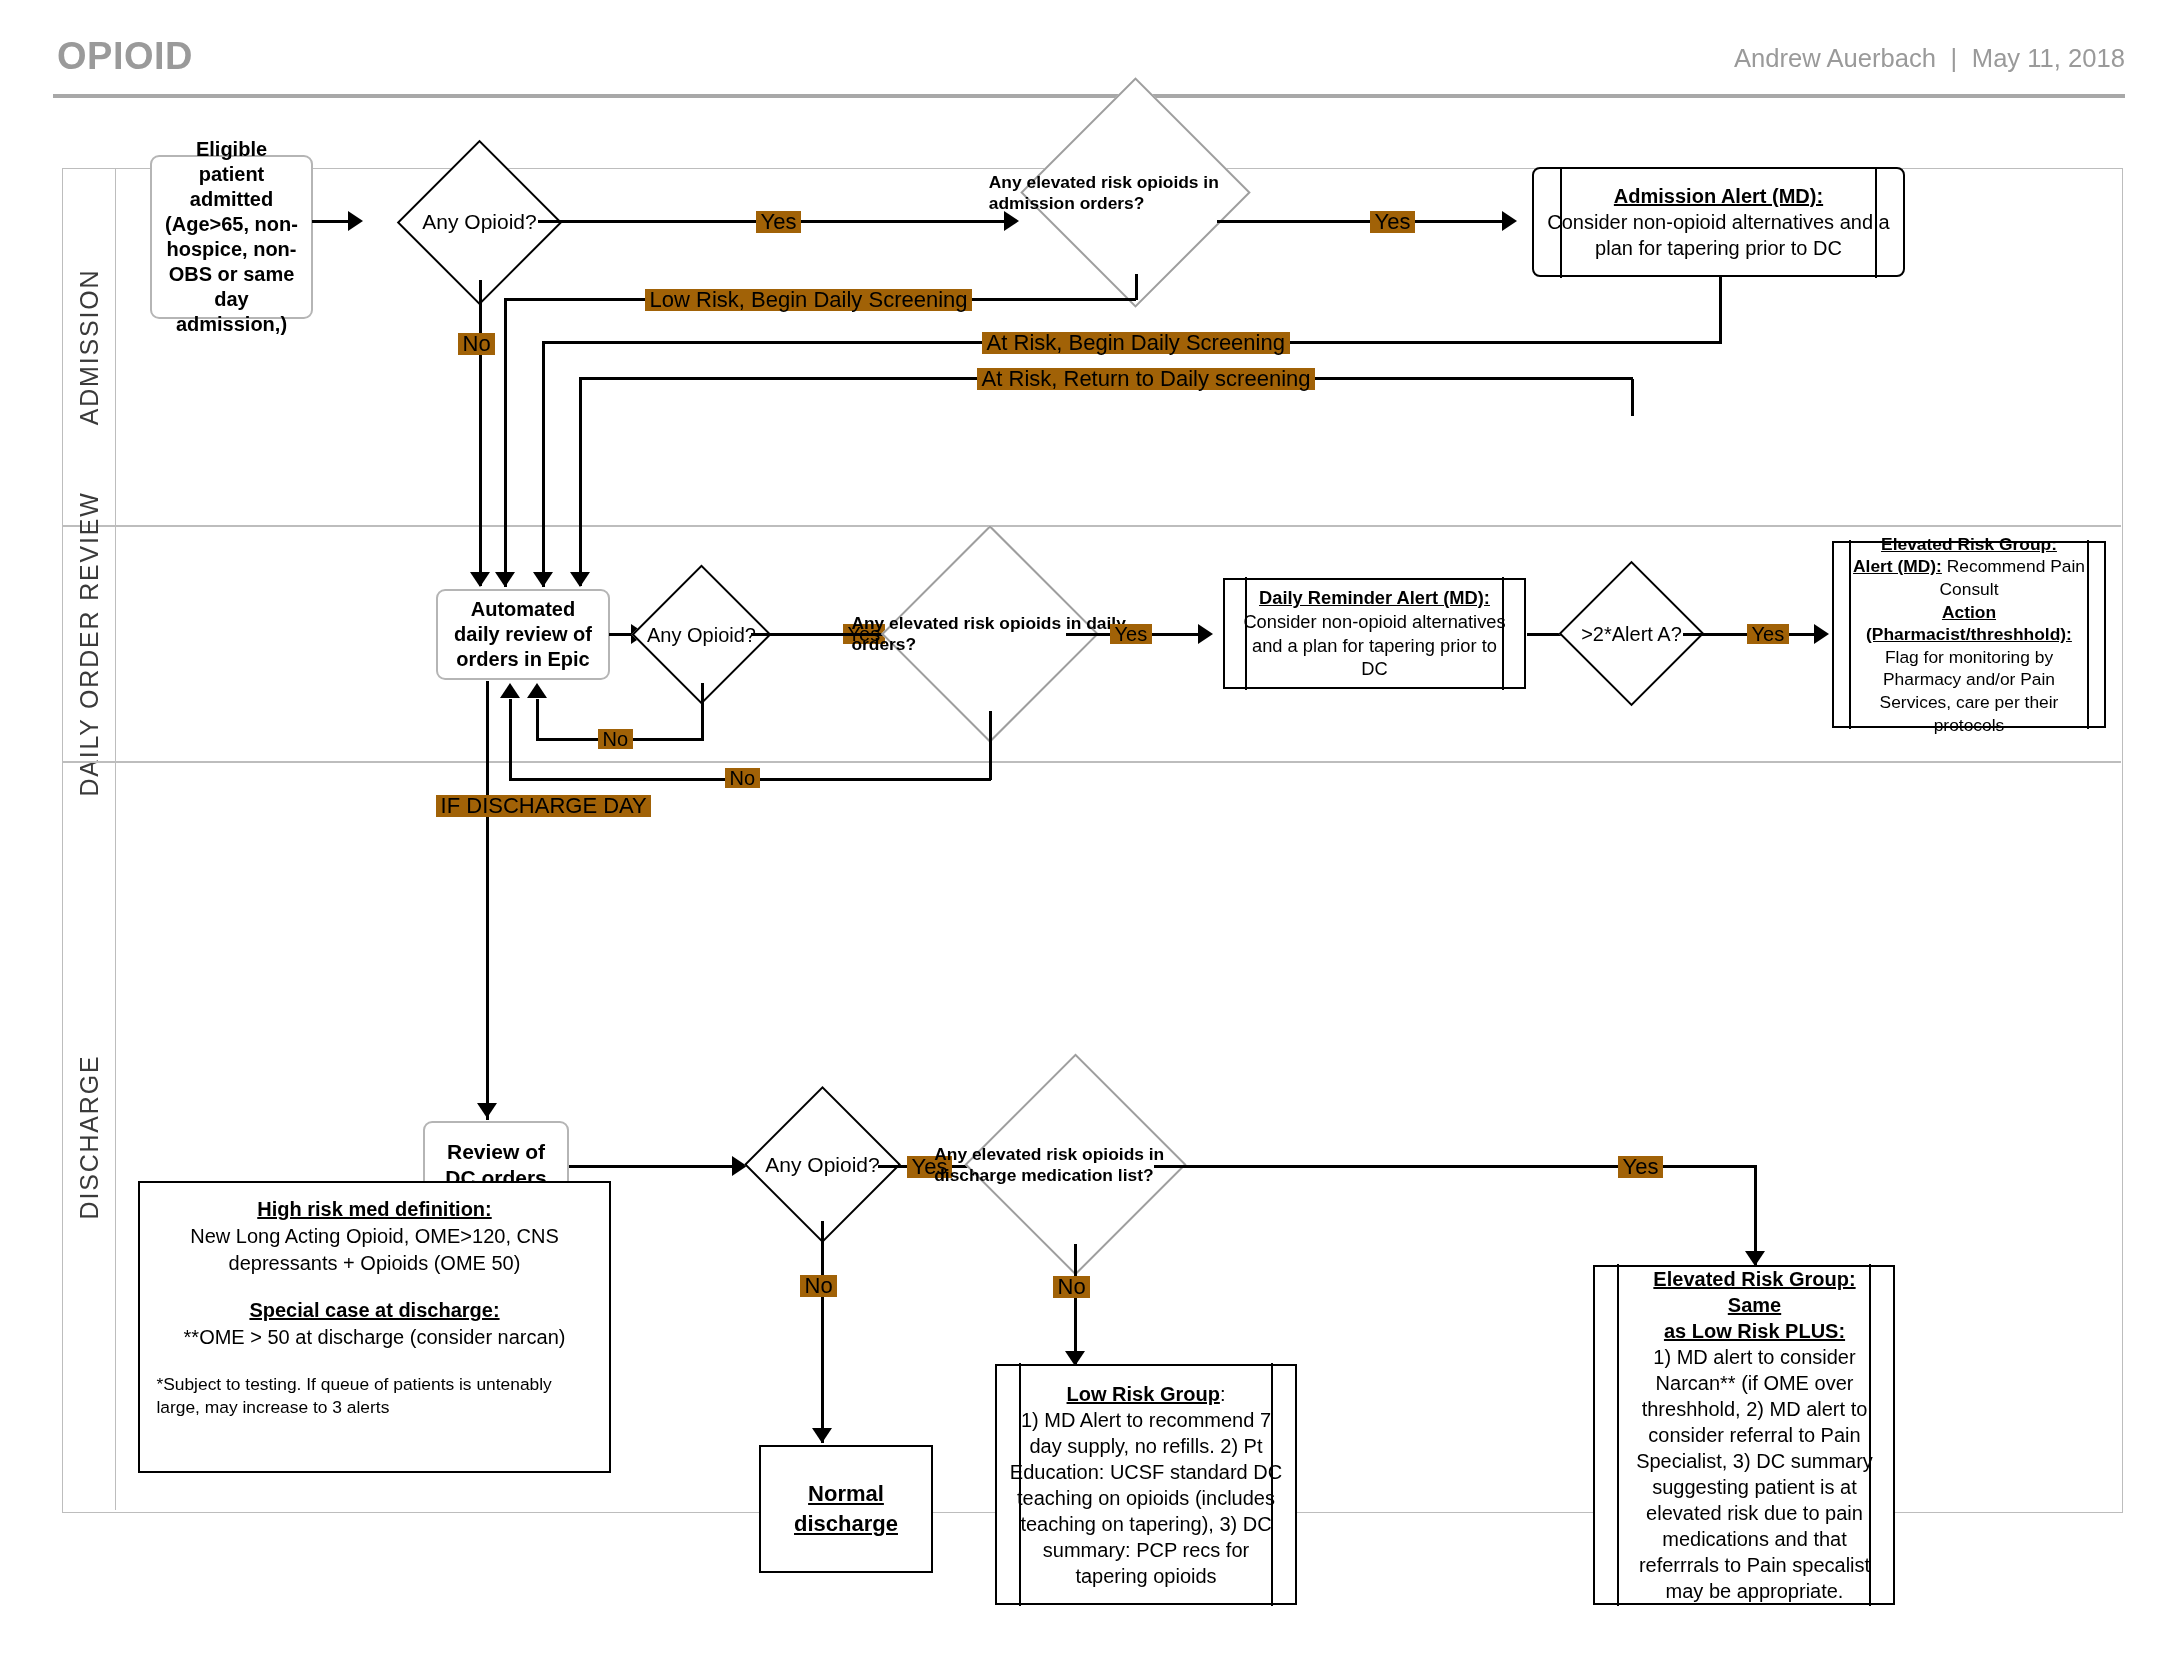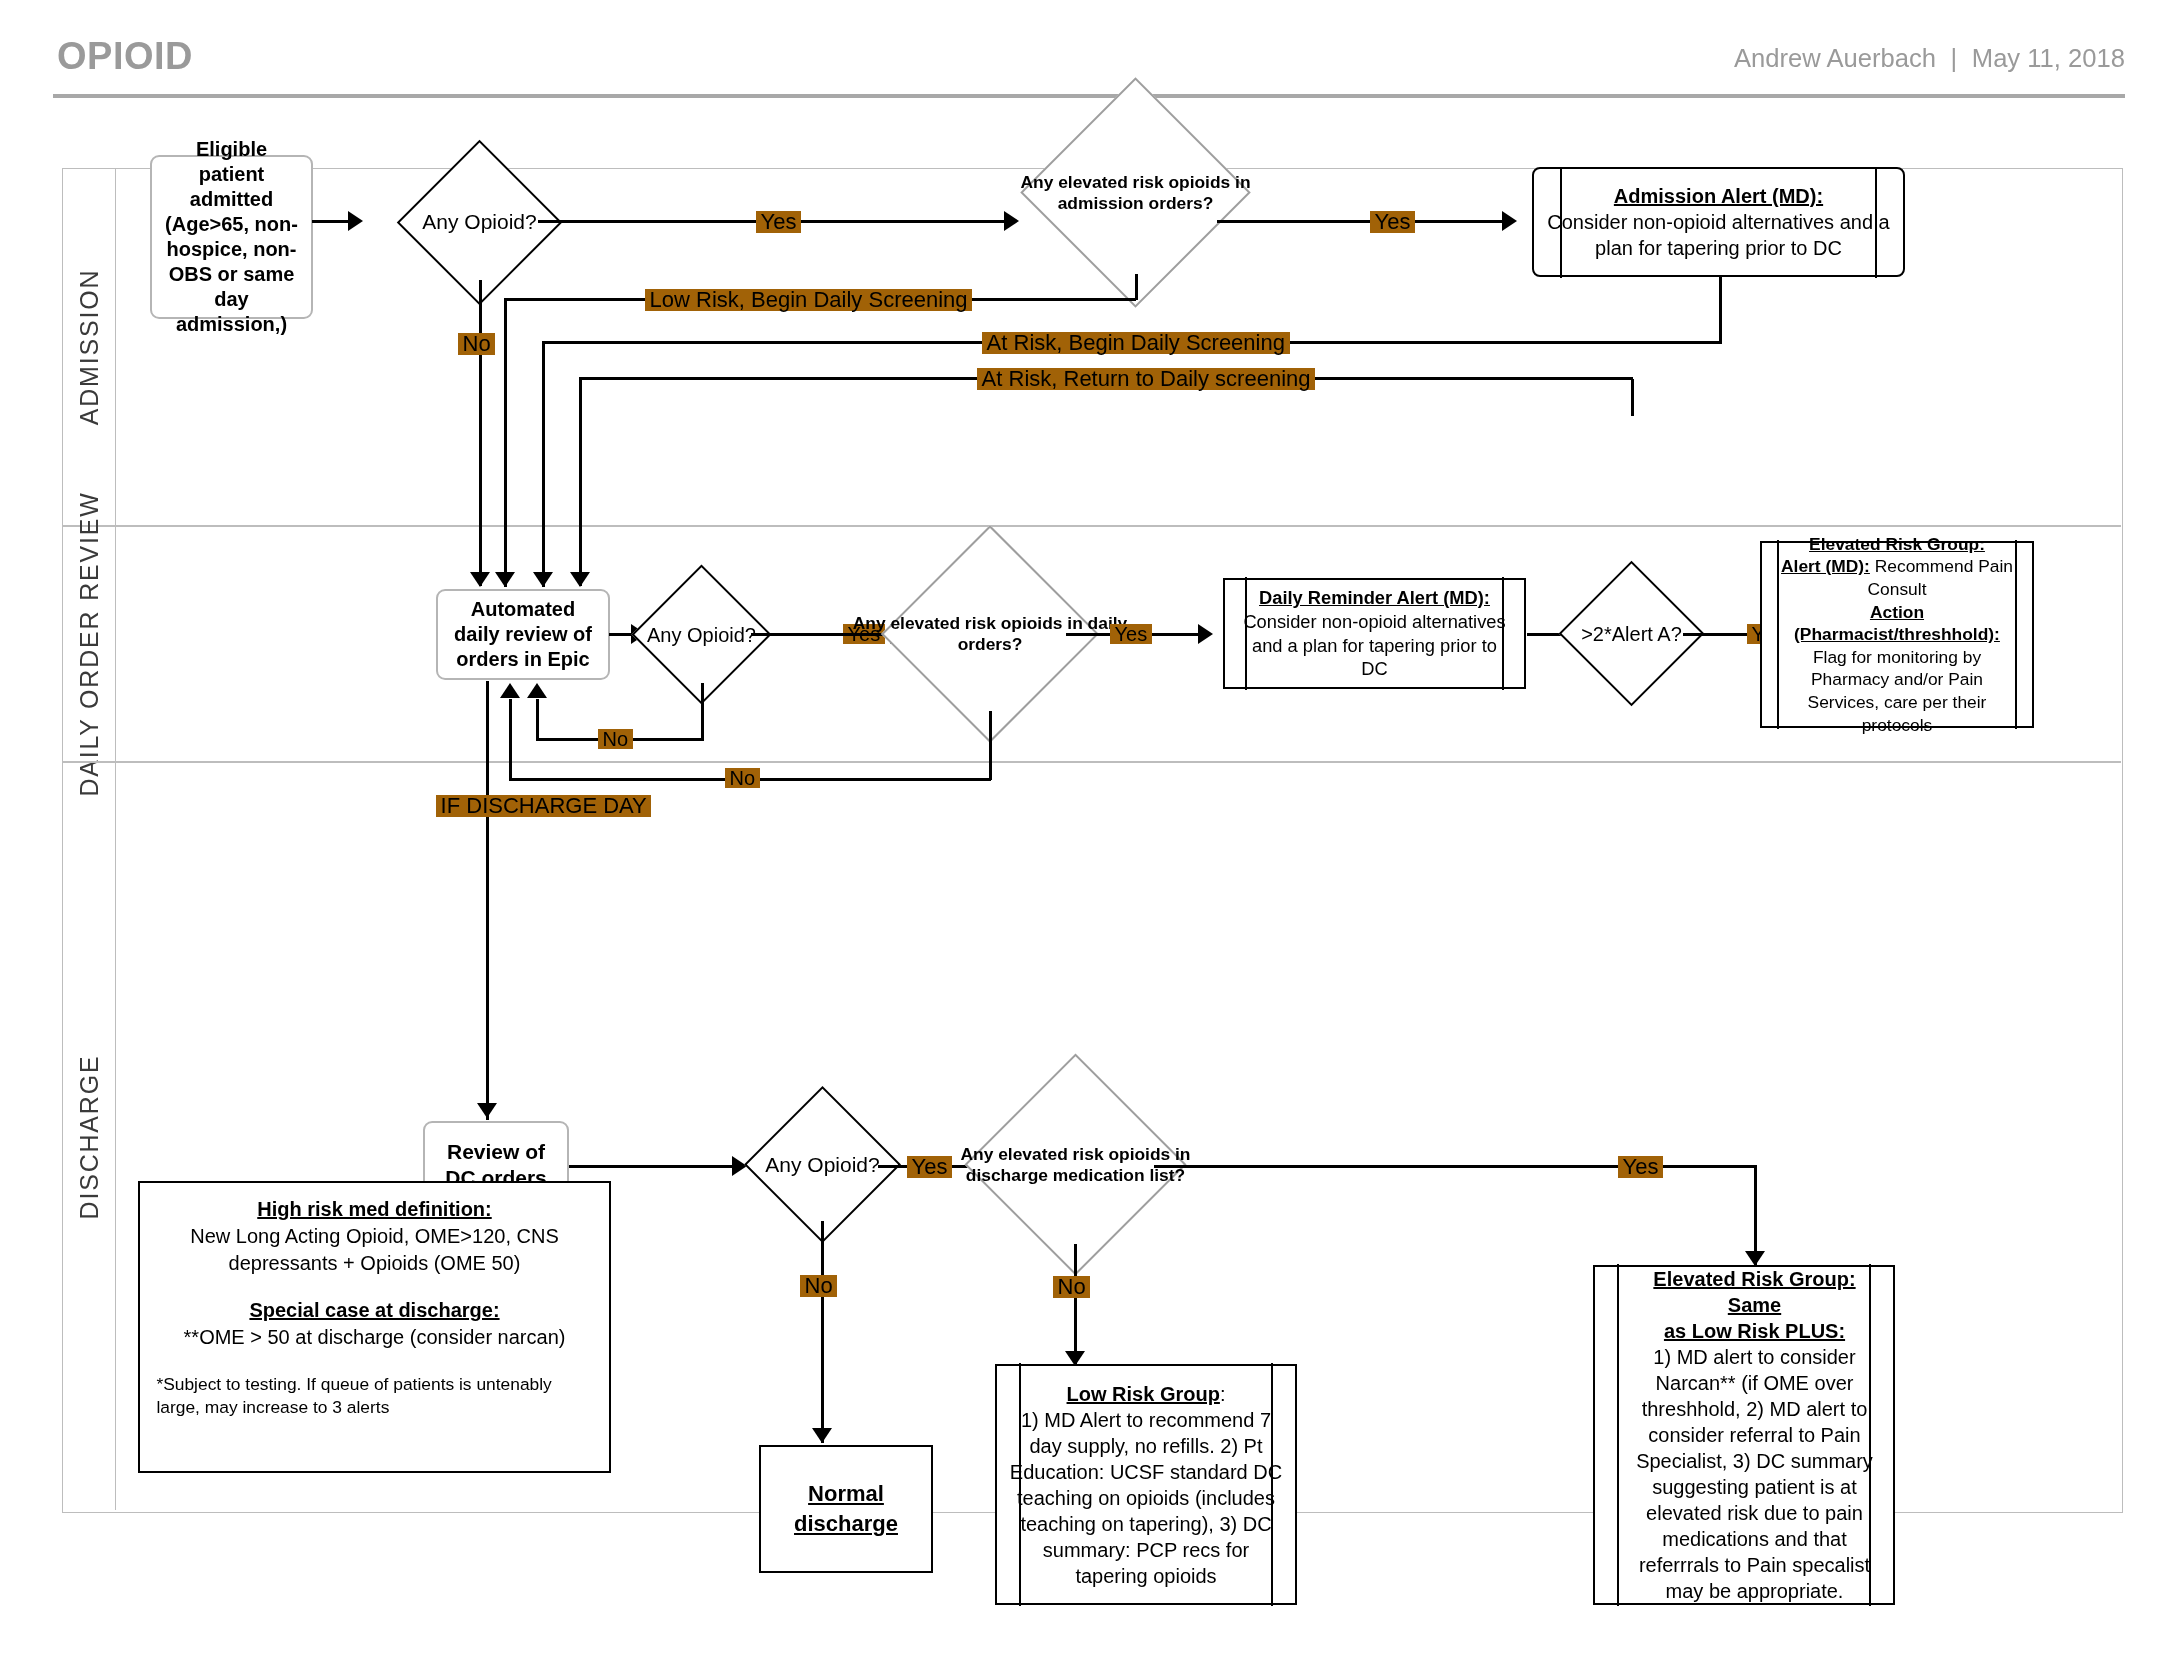--- a/index.html
+++ b/index.html
@@ -31,21 +31,21 @@
     display:flex;align-items:center;justify-content:center;text-align:center;
     font-weight:bold;line-height:1.25;padding:5.5px 9.1px;
   }
 
   
   .dia{position:absolute;}
   .dia .shape{position:absolute;left:0;top:0;width:100%;height:100%;
     border:2.7px solid #000;background:#fff;transform:rotate(45deg);box-sizing:border-box;}
   .dia.gray .shape{border-color:#9e9e9e;border-width:2.7px;}
   .dia .txt{position:absolute;left:-40%;top:0;width:180%;height:100%;
-    display:flex;align-items:center;justify-content:center;text-align:center;line-height:1.2;}
+    display:flex;align-items:center;justify-content:center;text-align:left;line-height:1.2;}
 
   
   .pdp{background:#fff;border:2.7px solid #000;display:flex;align-items:center;justify-content:center;}
   .pdp .inner{position:absolute;top:-2.7px;bottom:-2.7px;border-left:2.7px solid #000;border-right:2.7px solid #000;}
   .pdp .body{position:relative;text-align:center;line-height:1.3;padding:3.7px 12.8px;z-index:2;}
 
   .plain{background:#fff;border:2.7px solid #000;display:flex;align-items:center;justify-content:center;text-align:center;line-height:1.35;}
 
   .note{background:#fff;border:2.7px solid #000;padding:12.8px 16.4px;box-sizing:border-box;line-height:1.35;}
 
@@ -195,21 +195,21 @@
     <div class="shape"></div>
     <div class="txt" style="font-size:20px;">
       <span>&gt;2*Alert A?</span>
     </div>
   </div>
 
   <div class="h" style="left:1620px;top:464px;width:137px;"></div>
   <div class="elbl" style="left:1684px;top:455px;">Yes</div>
   <div class="ar r" style="left:1751px;top:455px;"></div>
 
-  <div class="node pdp" style="left:1697px;top:372px;width:274px;height:187px;">
+  <div class="node pdp" style="left:1769px;top:372px;width:274px;height:187px;">
     <div class="inner" style="left:14.6px;right:14.6px;"></div>
     <div class="body" style="font-size:17.4px;">
       <u class="hd">Elevated Risk Group:</u><br>
       <u class="hd">Alert (MD):</u><span> Recommend Pain Consult</span><br>
       <u class="hd">Action</u><br>
       <u class="hd">(Pharmacist/threshhold):</u><br>
       <span>Flag for monitoring by Pharmacy and/or Pain Services, care per their protocols</span>
     </div>
   </div>
 

